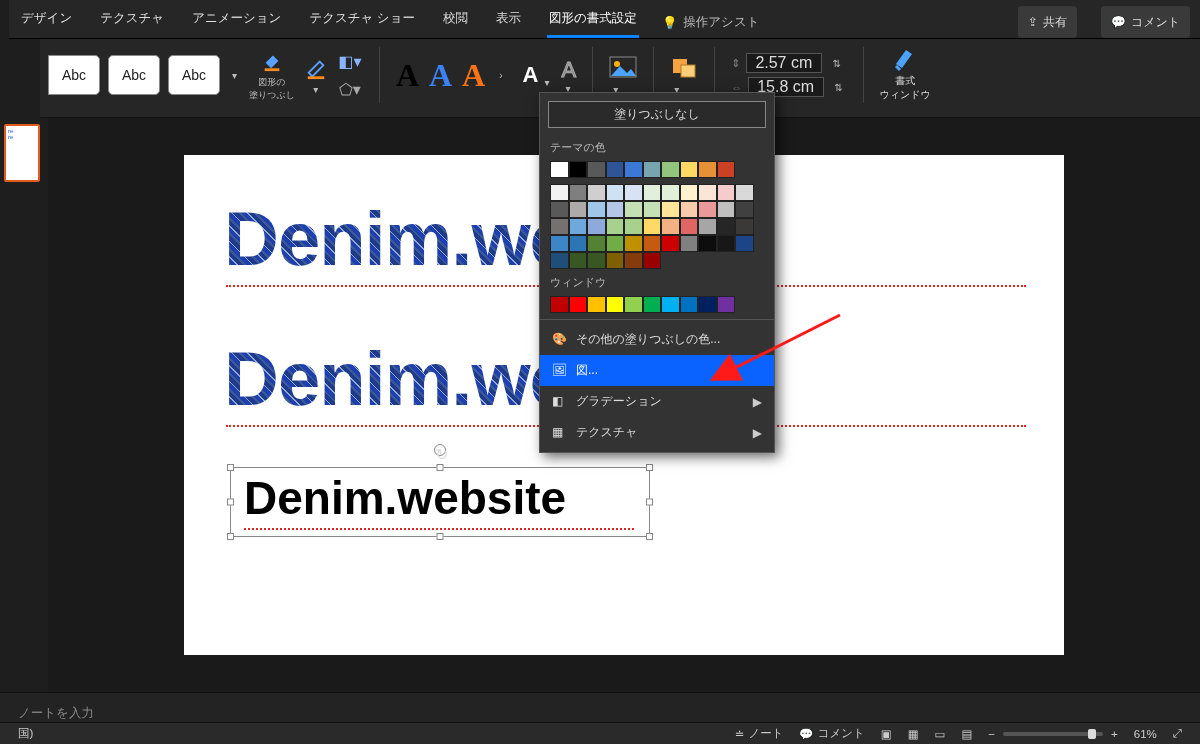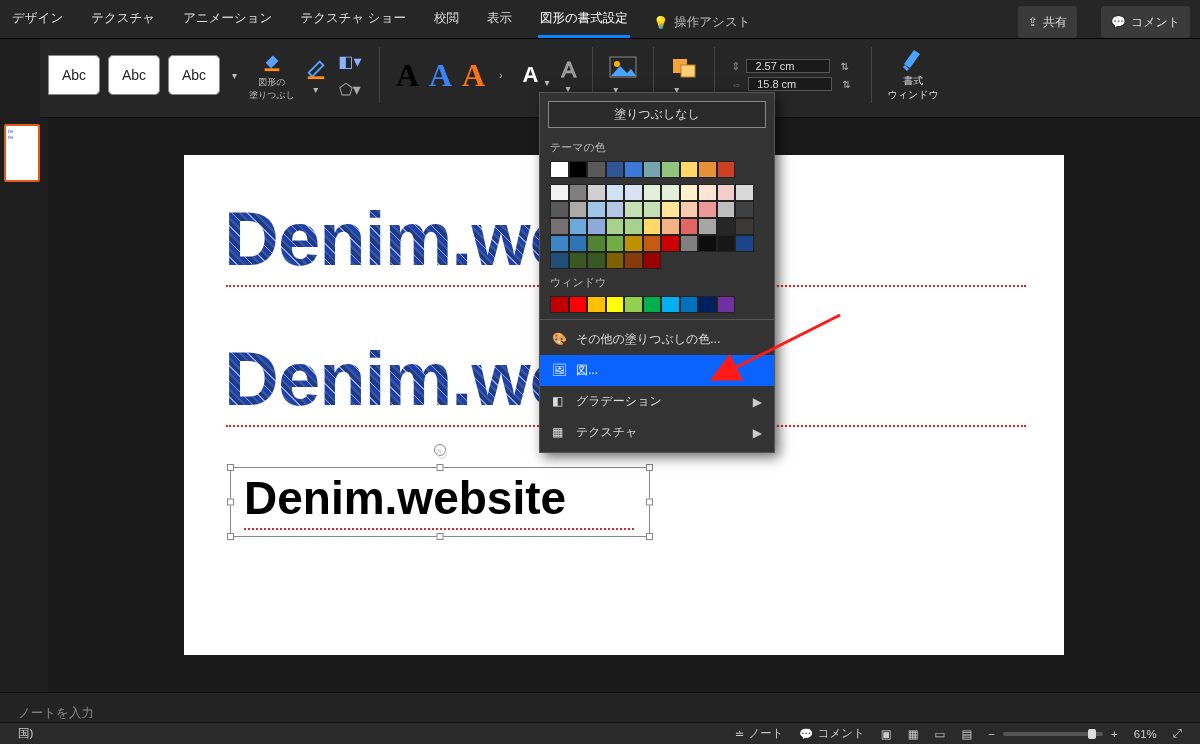--- a/index.html
+++ b/index.html
@@ -1,19 +1,19 @@
 <!DOCTYPE html>
 <html><head>
 <meta charset="utf-8">
 <style>
 * { margin:0; padding:0; box-sizing:border-box; font-family: "Hiragino Kaku Gothic ProN","Meiryo",sans-serif; }
 body { background:#1e1e1e; color:#ddd; width:1200px; height:744px; overflow:hidden; position:relative; }
 
 
-.tabs { display:flex; gap:24px; padding:6px 10px 0 10px; font-size:12.5px; border-bottom:1px solid #000; background:#262626;}
+.tabs { display:flex; gap:24px; padding:6px 10px 0 10px; font-size:12.5px; border-bottom:1px solid #000; background:#262626;margin-left:9px;}
 .tabs .tab { padding:4px 2px 8px 2px; cursor:pointer; }
 .tabs .tab.active { border-bottom:3px solid #0a84ff; color:#fff; }
 .tabs .assist { display:flex; align-items:center; gap:5px; color:#bbb;}
 .tabs .spacer { flex:1; }
 .topbtn { background:#3a3a3a; padding:4px 10px; border-radius:4px; font-size:12px; display:flex; align-items:center; gap:5px;}
 
 
 .ribbon { display:flex; align-items:center; padding:8px 8px 14px 8px; background:#262626; border-bottom:1px solid #111; gap:8px;margin-left:40px; }
 .abc-grp { display:flex; gap:8px; }
 .abc { width:52px; height:40px; background:#fff; border-radius:5px; display:flex; align-items:center; justify-content:center; font-size:14px; color:#222; border:1px solid #888;}
@@ -27,21 +27,21 @@
 .bigA { font-size:32px; font-weight:700; font-family: Georgia, serif; }
 .bigA.black { color:#000; text-shadow:0 0 1px #222;}
 .bigA.blue { color:#3b82f6; }
 .bigA.orange { color:#f97316; }
 .textfill { display:flex; align-items:flex-end; gap:2px; }
 .textfill .A { font-size:22px; font-weight:700; }
 .outlineA { font-size:22px; color:#888; -webkit-text-stroke:1px #aaa; }
 .picture-ico, .shape-ico { width:28px; height:24px; }
 .size-col { display:flex; flex-direction:column; gap:4px; font-size:11px; }
 .size-row { display:flex; align-items:center; gap:6px; }
-.size-input { background:#1a1a1a; color:#ddd; padding:0 8px; width:84px; font-size:11px; border:1px solid #555;}
+.size-input { background:#1a1a1a; color:#ddd; padding:0 8px; width:76px; font-size:16px; border:1px solid #555;}
 .final-ico { display:flex; flex-direction:column; align-items:center; gap:2px; font-size:10px;}
 
 
 .workspace { display:flex; height:calc(100% - 108px - 22px - 40px); background:#1a1a1a; }
 .thumb-pane { width:48px; background:#1e1e1e; padding:6px 4px; }
 .thumb { width:36px; height:58px; background:#fff; border:2px solid #e25a1c; border-radius:2px; font-size:6px; color:#2563eb; padding:2px; overflow:hidden;}
 .slide-wrap { flex:1; display:flex; align-items:center; justify-content:center; padding:10px 40px;}
 .slide { background:#fff; width:880px; height:500px; position:relative; }
 
 .denim-text { font-size:76px; font-weight:800; font-family:Arial,Helvetica,sans-serif; letter-spacing:-1px; position:absolute;}

